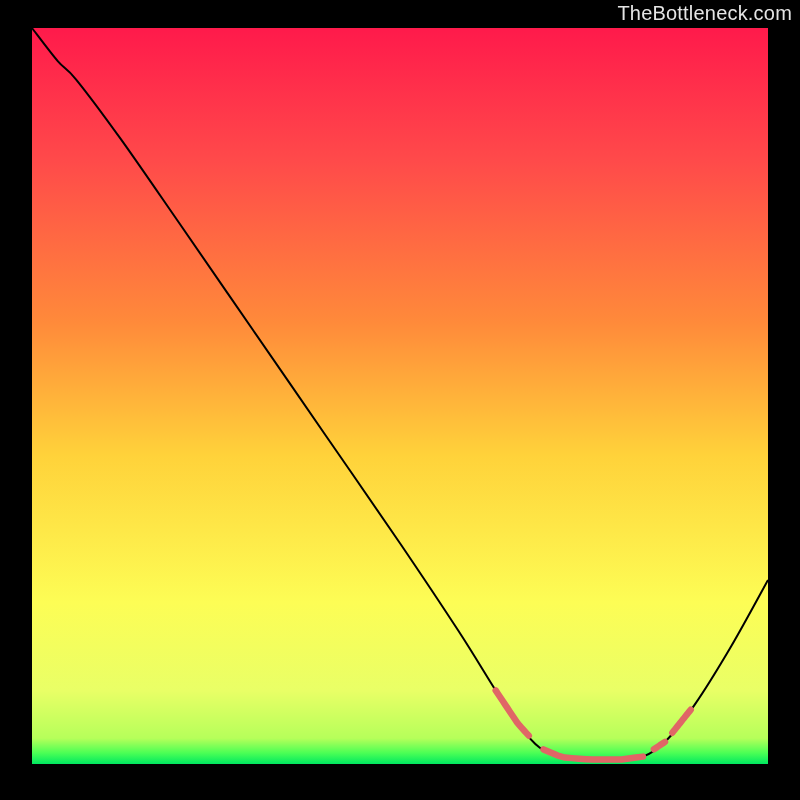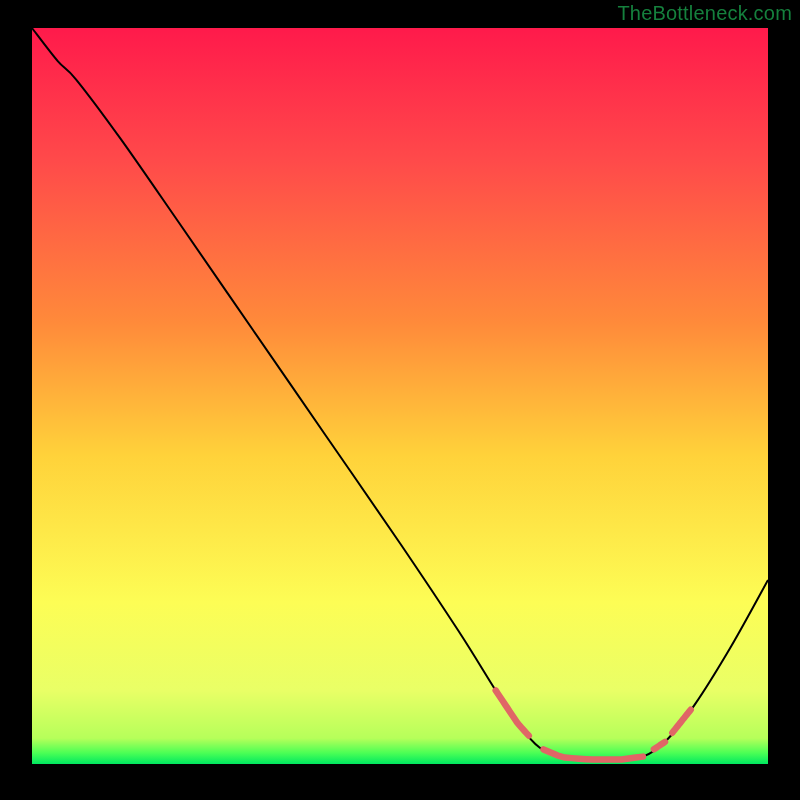--- a/index.html
+++ b/index.html
@@ -1,17 +1,17 @@
 <!DOCTYPE html>
 <html><head>
 <meta charset="utf-8">
 <style>
   html,body{margin:0;padding:0;width:800px;height:800px;background:#000;overflow:hidden;}
   .frame{position:relative;width:800px;height:800px;background:#000;}
-  .watermark{position:absolute;top:2px;right:8px;color:#15803d;font-family:Arial,Helvetica,sans-serif;font-size:20px;font-weight:500;letter-spacing:.2px;}
+  .watermark{position:absolute;top:2px;right:8px;color:#e5e5e5;font-family:Arial,Helvetica,sans-serif;font-size:20px;font-weight:500;letter-spacing:.2px;}
   svg{display:block;}
 </style>
 </head>
 <body>
 <div class="frame">
   <div class="watermark">TheBottleneck.com</div>
   <svg id="chart-svg" width="800" height="800" viewBox="0 0 800 800">
       <defs>
         <linearGradient id="bg-grad" x1="0" y1="0" x2="0" y2="1">
           <stop offset="0%" stop-color="#ff1a4b"></stop>

